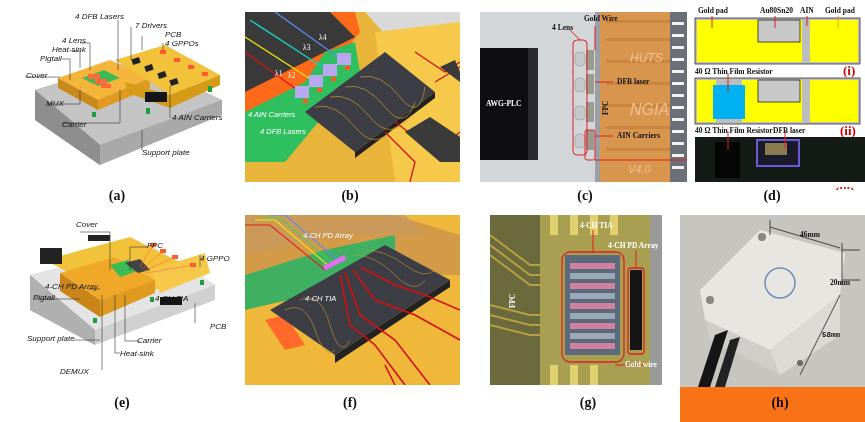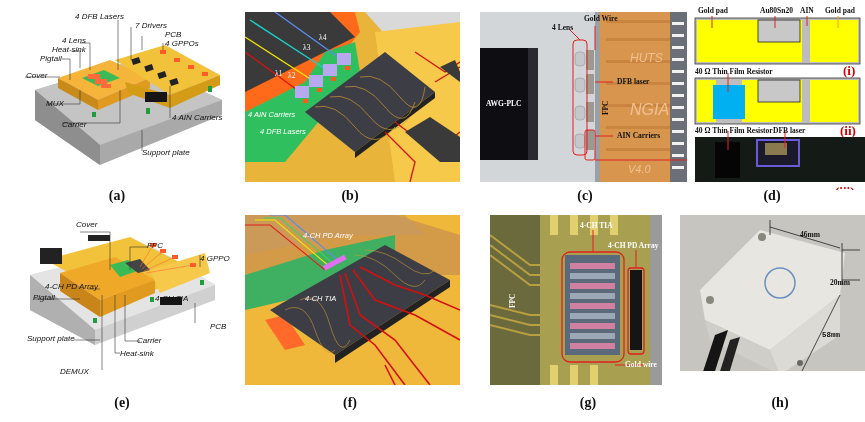--- a/index.html
+++ b/index.html
@@ -391,21 +391,21 @@
       <line x1="125" y1="150" x2="155" y2="150"></line>
     </g>
   </svg>
   <span class="slbl" style="left:90px;top:7px;color:#fff;">4-CH TIA</span>
   <span class="slbl" style="left:118px;top:27px;color:#fff;">4-CH PD Array</span>
   <span class="slbl" style="left:15px;top:82px;color:#fff;transform:rotate(-90deg);">FPC</span>
   <span class="slbl" style="left:135px;top:146px;color:#fff;">Gold wire</span>
 </div>
 <div class="cap" style="left:568px;top:395px;">(g)</div>
 
-<div class="panel" style="left:680px;top:215px;width:185px;height:156px;background:#f97316;">
+<div class="panel" style="left:680px;top:215px;width:185px;height:208px;background:#f97316;">
   <svg width="185" height="172">
     <rect x="0" y="0" width="185" height="172" fill="#c6c5c0"></rect>
     <polygon points="20,75 80,15 165,38 160,80 90,135 25,105" fill="#e8e6e0"></polygon>
     <polygon points="25,105 90,135 100,160 30,125" fill="#d0cec8"></polygon>
     <polygon points="90,135 160,80 160,120 100,160" fill="#dcdad4"></polygon>
     <circle cx="82" cy="22" r="4" fill="#8a887e"></circle>
     <circle cx="30" cy="85" r="4" fill="#8a887e"></circle>
     <circle cx="120" cy="148" r="3" fill="#6a6860"></circle>
     <circle cx="100" cy="68" r="15" fill="none" stroke="#6a90c0" stroke-width="1.5"></circle>
 

